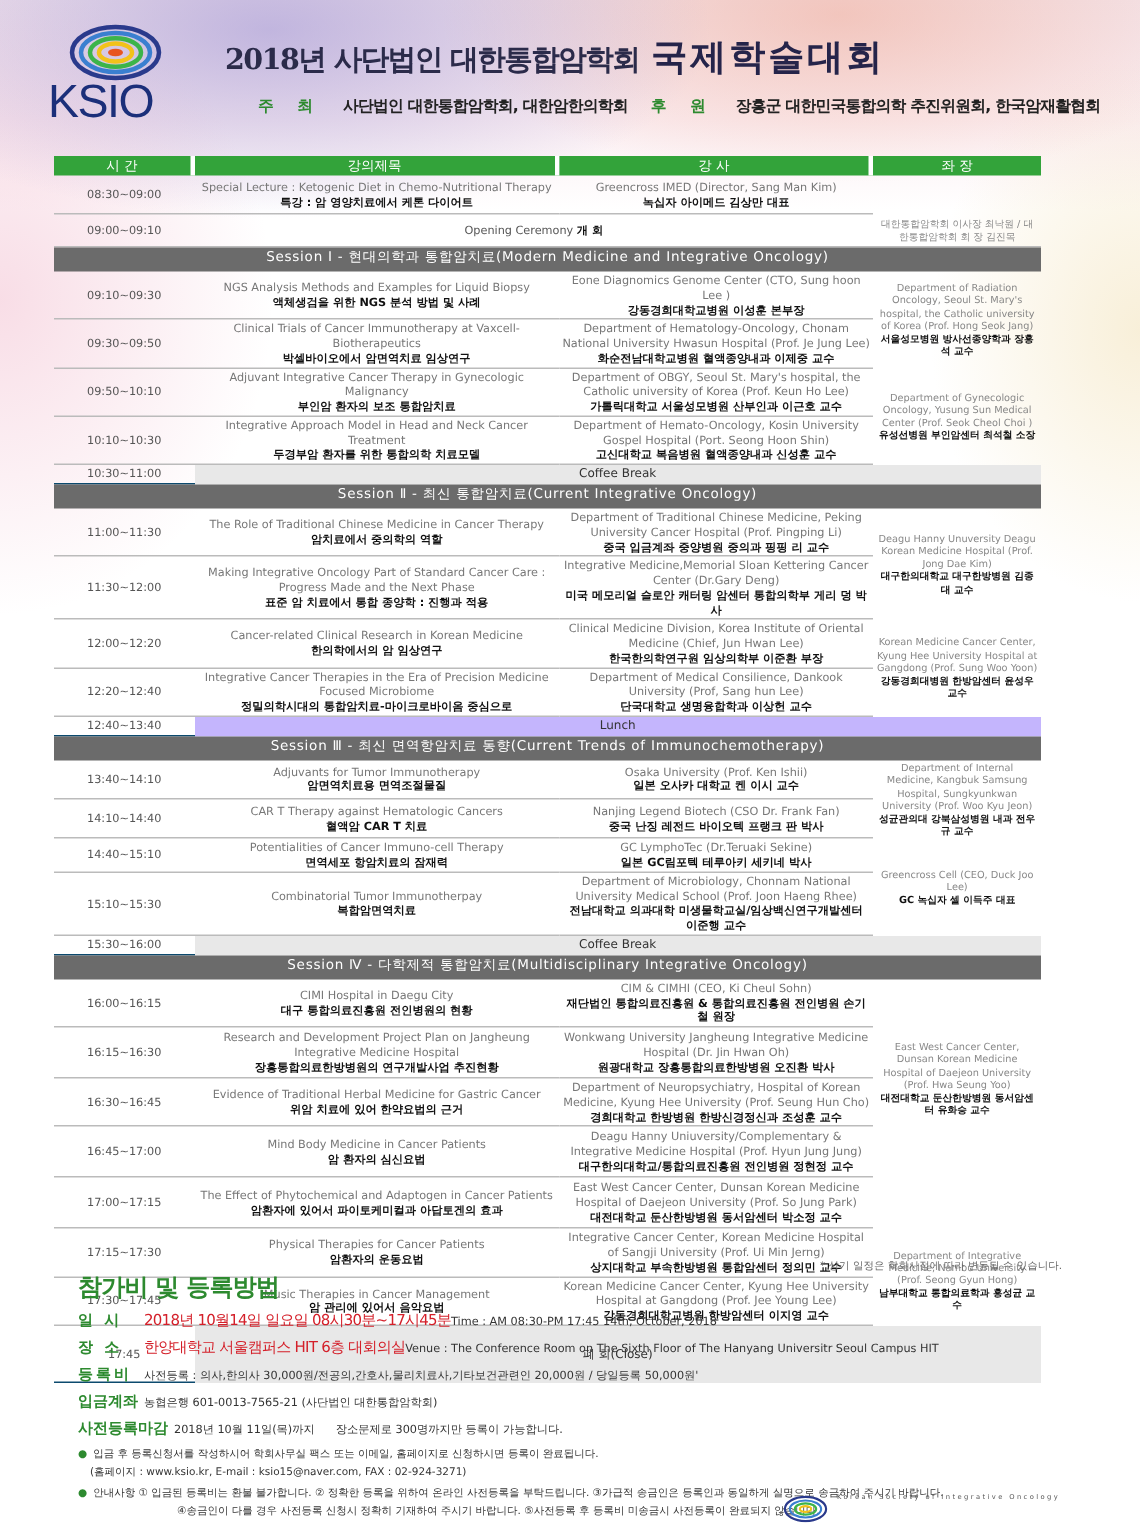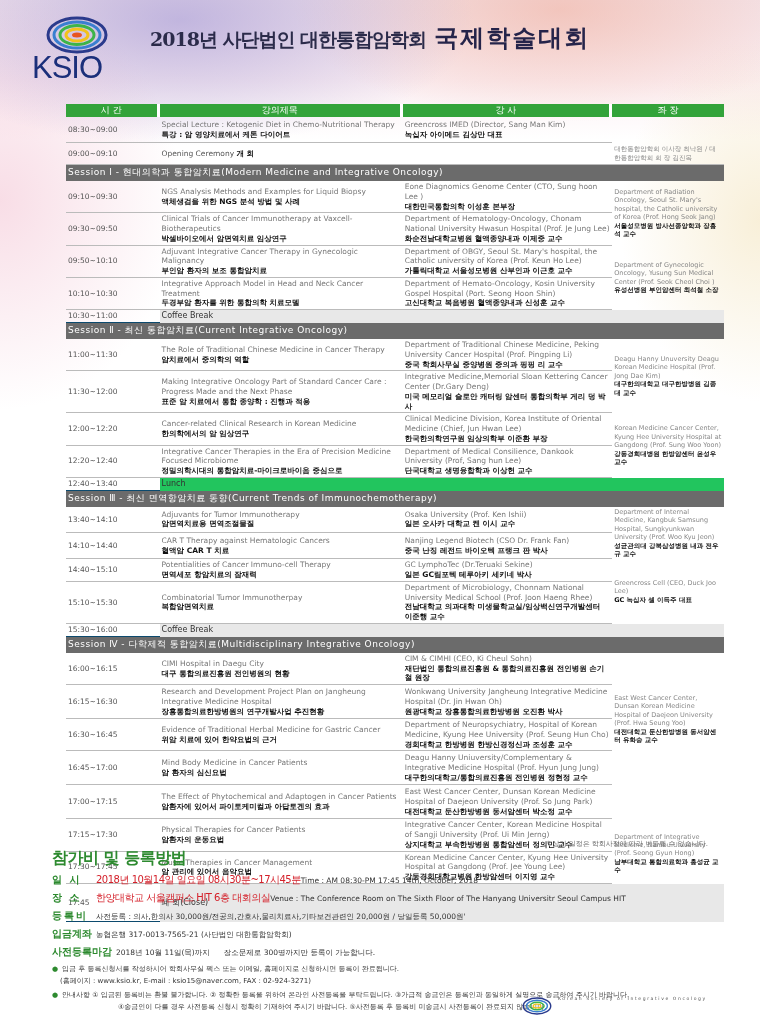--- a/index.html
+++ b/index.html
@@ -16,34 +16,34 @@
 .logo .rings{position:absolute;left:16px;top:0;width:62px;height:38px}
 .logo .ksio{position:absolute;left:2px;top:34px;font-family:"Liberation Sans",sans-serif;font-size:31px;font-weight:400;color:#1b2f7a;letter-spacing:-1px}
 .title{position:absolute;left:150px;top:22px;font-family:"DejaVu Serif",serif;color:#2b2b4a;white-space:nowrap}
 .title .small{font-size:19px;font-weight:bold;letter-spacing:-1px}
 .title .big{font-size:24px;font-weight:bold;margin-left:8px;color:#25244a;letter-spacing:2px}
 .hosts{position:absolute;left:172px;top:64px;font-size:10.5px;white-space:nowrap;color:#222}
 .hosts .lab{color:#2d8a2f;font-weight:bold;margin-right:14px;letter-spacing:6px}
 .hosts .v{margin-right:12px;font-weight:bold;letter-spacing:-.5px}
 .banner{position:absolute;left:52px;top:86px;width:658px;height:16px;background:#f39a1a;color:#fff;font-size:9px;line-height:16px;padding-left:60px;white-space:nowrap}
 .banner span{margin-right:30px}
-table{position:absolute;left:66px;top:104px;width:658px;border-collapse:separate;border-spacing:0;font-size:7.5px;}
+table{position:absolute;left:36px;top:104px;width:658px;border-collapse:separate;border-spacing:0;font-size:7.5px;text-align:center}
 th{background:#33a33a;color:#fff;font-weight:normal;font-size:9px;height:13px;border-right:3px solid #fff}
 th:last-child{border-right:none}
 td{vertical-align:middle;line-height:1.3;padding:1px 2px;color:#777}
 td.t{width:67px;color:#555;font-size:7.5px}
 td.l{width:174px;border-bottom:1px solid #bbb}
 td.s{width:150px;border-bottom:1px solid #bbb}
 td.c{width:80px;font-size:6.5px;color:#888}
 tr.row td.t{border-bottom:1px solid #bbb}
 .kb{color:#111;font-weight:bold;display:block}
 .en{display:block}
 tr.sess td{background:#6b6b6b;color:#fff;font-size:9px;height:16px;letter-spacing:.5px}
 tr.brk td.fill{background:#e8e8e8;color:#333;font-size:8px;height:13px}
-tr.lunch td.fill{background:#22c55e;color:#333;font-size:8px;height:13px}
+tr.lunch td.fill{background:#c4b5fd;color:#333;font-size:8px;height:13px}
 tr.brk td.t,tr.lunch td.t{border-bottom:1px solid #0c4a6e}
 .note{position:absolute;right:52px;top:839px;font-size:7px;color:#666}
 .reg{position:absolute;left:52px;top:845px;width:660px}
 .reg h2{font-size:16px;color:#2d8a2f;font-weight:bold;letter-spacing:-.5px}
 .reg .ln{font-size:9px;margin-top:4px;white-space:nowrap;color:#333}
 .reg .lb{color:#2d8a2f;font-weight:bold;font-size:10px;display:inline-block;width:44px;letter-spacing:2px}
 .reg .lb2{color:#2d8a2f;font-weight:bold;font-size:10px;margin-right:4px}
 .reg .red{color:#d4202a;font-weight:normal;font-size:10px;margin-right:0;letter-spacing:-.5px}
 .reg .grn{color:#4aa84a;margin-left:14px}
 .reg .sm{font-size:7.5px;color:#333}
@@ -68,20 +68,24 @@
     <ellipse cx="31" cy="19" rx="23" ry="13" fill="none" stroke="#3a7fd0" stroke-width="3"></ellipse>
     <ellipse cx="31" cy="19" rx="17" ry="9.5" fill="none" stroke="#3cb44a" stroke-width="3"></ellipse>
     <ellipse cx="31" cy="19" rx="11" ry="6" fill="none" stroke="#f2c21a" stroke-width="3"></ellipse>
     <ellipse cx="31" cy="19" rx="5" ry="2.5" fill="#e8551f"></ellipse>
    </svg>
    <div class="ksio">KSIO</div>
   </div>
   <div class="title">
    <span class="small">2018년 사단법인 대한통합암학회</span><span class="big">국제학술대회</span>
   </div>
+  <div class="hosts">
+   <span class="lab">주 최</span><span class="v">사단법인 대한통합암학회, 대한암한의학회</span>
+   <span class="lab">후 원</span><span class="v">장흥군 대한민국통합의학 추진위원회, 한국암재활협회</span>
+  </div>
  </div>
 
  <table id="sched">
   <thead>
         <tr>
    <th>시 간</th>
    <th>강의제목</th>
    <th>강 사</th>
    <th>좌 장</th>
   </tr>
@@ -108,21 +112,21 @@
           <td colspan="4">Session Ⅰ - 현대의학과 통합암치료(Modern Medicine and Integrative Oncology)</td>
         </tr>
         <tr class="row" style="height: 22px;">
           <td class="t">09:10~09:30</td>
           <td class="l">
             <span class="en">NGS Analysis Methods and Examples for Liquid Biopsy</span>
             <span class="kb">액체생검을 위한 NGS 분석 방법 및 사례</span>
           </td>
           <td class="s">
             <span class="en">Eone Diagnomics Genome Center (CTO, Sung hoon Lee )</span>
-            <span class="kb">대한민국통합의학 이성훈 본부장</span>
+            <span class="kb">강동경희대학교병원 이성훈 본부장</span>
           </td>
           <td class="c" rowspan="2">
             <span class="en">Department of Radiation Oncology, Seoul St. Mary's hospital, the Catholic university of Korea (Prof. Hong Seok Jang)</span>
             <span class="kb">서울성모병원 방사선종양학과 장홍석 교수</span>
           </td>
         </tr>
         <tr class="row" style="height: 30px;">
           <td class="t">09:30~09:50</td>
           <td class="l">
             <span class="en">Clinical Trials of Cancer Immunotherapy at Vaxcell-Biotherapeutics</span>
@@ -167,21 +171,21 @@
           <td colspan="4">Session Ⅱ - 최신 통합암치료(Current Integrative Oncology)</td>
         </tr>
         <tr class="row" style="height: 30px;">
           <td class="t">11:00~11:30</td>
           <td class="l">
             <span class="en">The Role of Traditional Chinese Medicine in Cancer Therapy</span>
             <span class="kb">암치료에서 중의학의 역할</span>
           </td>
           <td class="s">
             <span class="en">Department of Traditional Chinese Medicine, Peking University Cancer Hospital (Prof. Pingping Li)</span>
-            <span class="kb">중국 학회사무실 중양병원 중의과 핑핑 리 교수</span>
+            <span class="kb">중국 입금계좌 중양병원 중의과 핑핑 리 교수</span>
           </td>
           <td class="c" rowspan="2">
             <span class="en">Deagu Hanny Unuversity Deagu Korean Medicine Hospital (Prof. Jong Dae Kim)</span>
             <span class="kb">대구한의대학교 대구한방병원 김종대 교수</span>
           </td>
         </tr>
         <tr class="row" style="height: 32px;">
           <td class="t">11:30~12:00</td>
           <td class="l">
             <span class="en">Making Integrative Oncology Part of Standard Cancer Care : Progress Made and the Next Phase</span>
@@ -376,21 +380,21 @@
       </tbody>
  </table>
 
  <div class="note">* 상기 일정은 학회사정에 따라 변동될 수 있습니다.</div>
 
  <div class="reg" style="top:848px">
   <h2>참가비 및 등록방법</h2>
   <div class="ln"><span class="lb">일 시</span><span class="red">2018년 10월14일 일요일 08시30분~17시45분</span><span class="sm">Time : AM 08:30-PM 17:45 14th, October, 2018</span></div>
   <div class="ln"><span class="lb">장 소</span><span class="red">한양대학교 서울캠퍼스 HIT 6층 대회의실</span><span class="sm">Venue : The Conference Room on The Sixth Floor of The Hanyang Universitr Seoul Campus HIT</span></div>
   <div class="ln"><span class="lb">등록비</span><span class="sm">사전등록 : 의사,한의사 30,000원/전공의,간호사,물리치료사,기타보건관련인 20,000원 / 당일등록 50,000원'</span></div>
-  <div class="ln"><span class="lb2">입금계좌</span><span class="sm">농협은행 317-0013-7565-21 (사단법인 대한통합암학회)</span></div>
+  <div class="ln"><span class="lb2">입금계좌</span><span class="sm">농협은행 601-0013-7565-21 (사단법인 대한통합암학회)</span></div>
   <div class="ln"><span class="lb2">사전등록마감</span><span class="sm">2018년 10월 11일(목)까지</span><span class="sm grn">장소문제로 300명까지만 등록이 가능합니다.</span></div>
   <div class="bul">
    <div><span class="dot">●</span><span>입금 후 등록신청서를 작성하시어 학회사무실 팩스 또는 이메일, 홈페이지로 신청하시면 등록이 완료됩니다.</span><span class="ind">(홈페이지 : www.ksio.kr, E-mail : ksio15@naver.com, FAX : 02-924-3271)</span></div>
    <div style="margin-top:4px"><span class="dot">●</span><span>안내사항 ① 입금된 등록비는 환불 불가합니다. ② 정확한 등록을 위하여 온라인 사전등록을 부탁드립니다. ③가급적 송금인은 등록인과 동일하게 실명으로 송금하여 주시기 바랍니다.</span><span class="ind2">④송금인이 다를 경우 사전등록 신청시 정확히 기재하여 주시기 바랍니다. ⑤사전등록 후 등록비 미송금시 사전등록이 완료되지 않습니다.</span></div>
 
   </div>
  </div>
 
  <div class="foot">
   <svg class="rings" viewBox="0 0 62 38">

